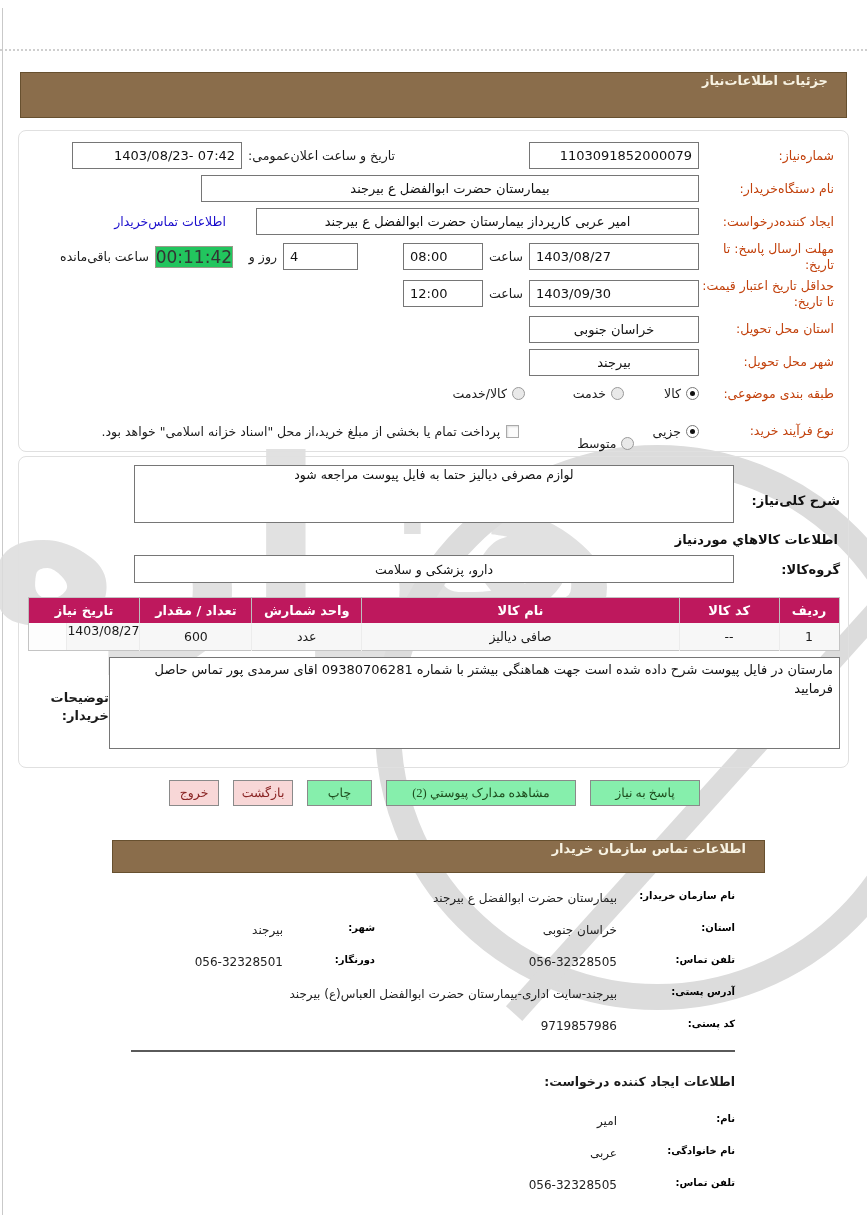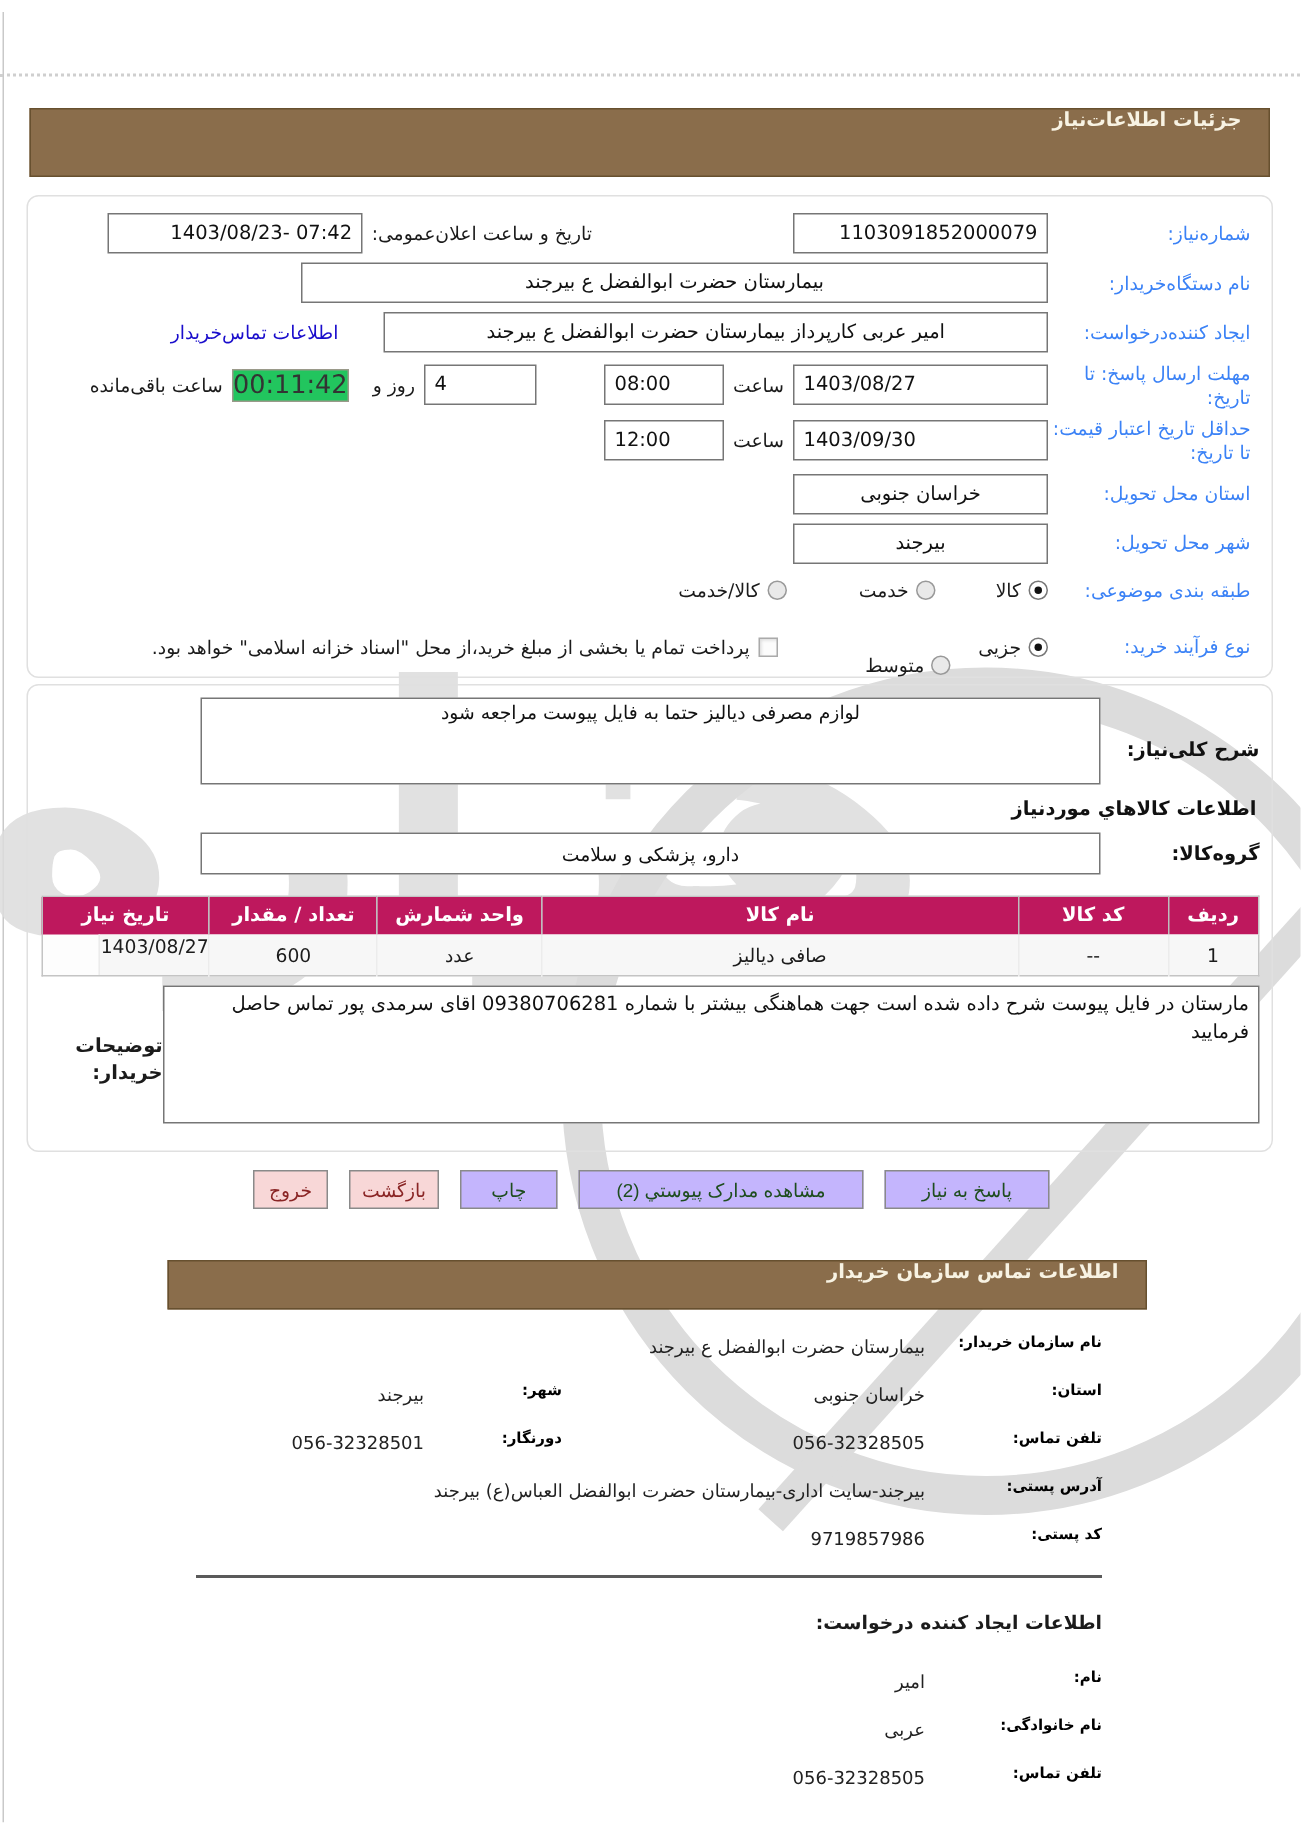--- a/index.html
+++ b/index.html
@@ -27,21 +27,21 @@
   }
   .bar1 { left:20px; width:827px; top:72px; height:46px; }
   .bar2 { right:102px; width:653px; top:840px; height:33px; }
 
   
   .fs { position:absolute; z-index:1; left:18px; width:831px; border:1px solid #e0e0e0; border-radius:8px; background:transparent; }
   .fs1 { top:130px; height:322px; padding:11px 14px 0 10px; }
   .fs2 { top:456px; height:312px; padding:8px 8px 0 8px; }
 
   .row { display:flex; align-items:center; margin-bottom:6px; min-height:27px; }
-  .lbl { width:135px; font-size:12.5px; color:#3b82f6; line-height:1.25; flex-shrink:0; }
+  .lbl { width:135px; font-size:12.5px; color:#c2410c; line-height:1.25; flex-shrink:0; }
   .ibox {
     border:1px solid #767676; background:#fff; height:27px;
     display:flex; align-items:center; font-size:13px; color:#111; padding:0 6px;
   }
   .num { justify-content:flex-start; direction:ltr; text-align:right; }
   .ctr { justify-content:center; }
   .w170 { width:170px; } .w498 { width:498px; } .w443 { width:443px; }
   .w80 { width:80px; } .w75 { width:75px; }
   .link { color:#1a0dcc; font-size:12.5px; margin-right:30px; cursor:pointer; }
   .small-lbl { font-size:12.5px; margin:0 6px; }
@@ -79,24 +79,24 @@
   table.goods td { background:#f7f7f7; font-size:12.5px; height:27px; text-align:center; border-left:1px solid #ececec; }
   .col-radif{width:60px;} .col-code{width:100px;} .col-name{width:318px;} .col-unit{width:110px;} .col-qty{width:112px;text-align:center;} .col-date{width:112px;}
 
   .notes-row { display:flex; align-items:flex-start; margin-top:6px; flex-direction:row-reverse; }
   .notes-lbl { width:82px; font-weight:bold; font-size:13px; padding-top:32px; line-height:1.4; }
   .ta-notes { width:733px; height:92px; padding:2px 6px 0 4px; text-align:right; line-height:1.5; font-size:13px; }
 
   
   .btns { position:absolute; z-index:2; top:780px; right:167px; display:flex; gap:14px; }
   .btn {
-    height:26px; border:1px solid #8a8a8a; font-size:12.5px; font-family:Liberation Sans, sans-serif;
+    height:26px; border:1px solid #8a8a8a; font-size:12.5px; font-family:Liberation Serif, serif;
     display:flex; align-items:center; justify-content:center; cursor:pointer; padding:0 4px;
   }
-  .btn-green { background:#c4b5fd; color:#1e4d1e; }
+  .btn-green { background:#86efac; color:#1e4d1e; }
   .btn-pink { background:#f8d7d7; color:#8a2525; }
   .bw1{width:110px;} .bw2{width:190px;} .bw3{width:65px;} .bw4{width:60px;} .bw5{width:50px;}
 
   
   .contact { position:absolute; z-index:1; right:132px; width:604px; top:890px; }
   .crow { display:grid; grid-template-columns:118px 242px 92px 1fr; align-items:start; margin-bottom:17px; }
   .crow .clbl { font-weight:bold; font-size:10px; color:#000; }
   .crow .cval { font-size:12px; color:#222; padding-top:1px; }
   .crow .wide { grid-column:2 / 5; }
   .ltr { direction:ltr; text-align:right; unicode-bidi:embed; display:inline-block; }

